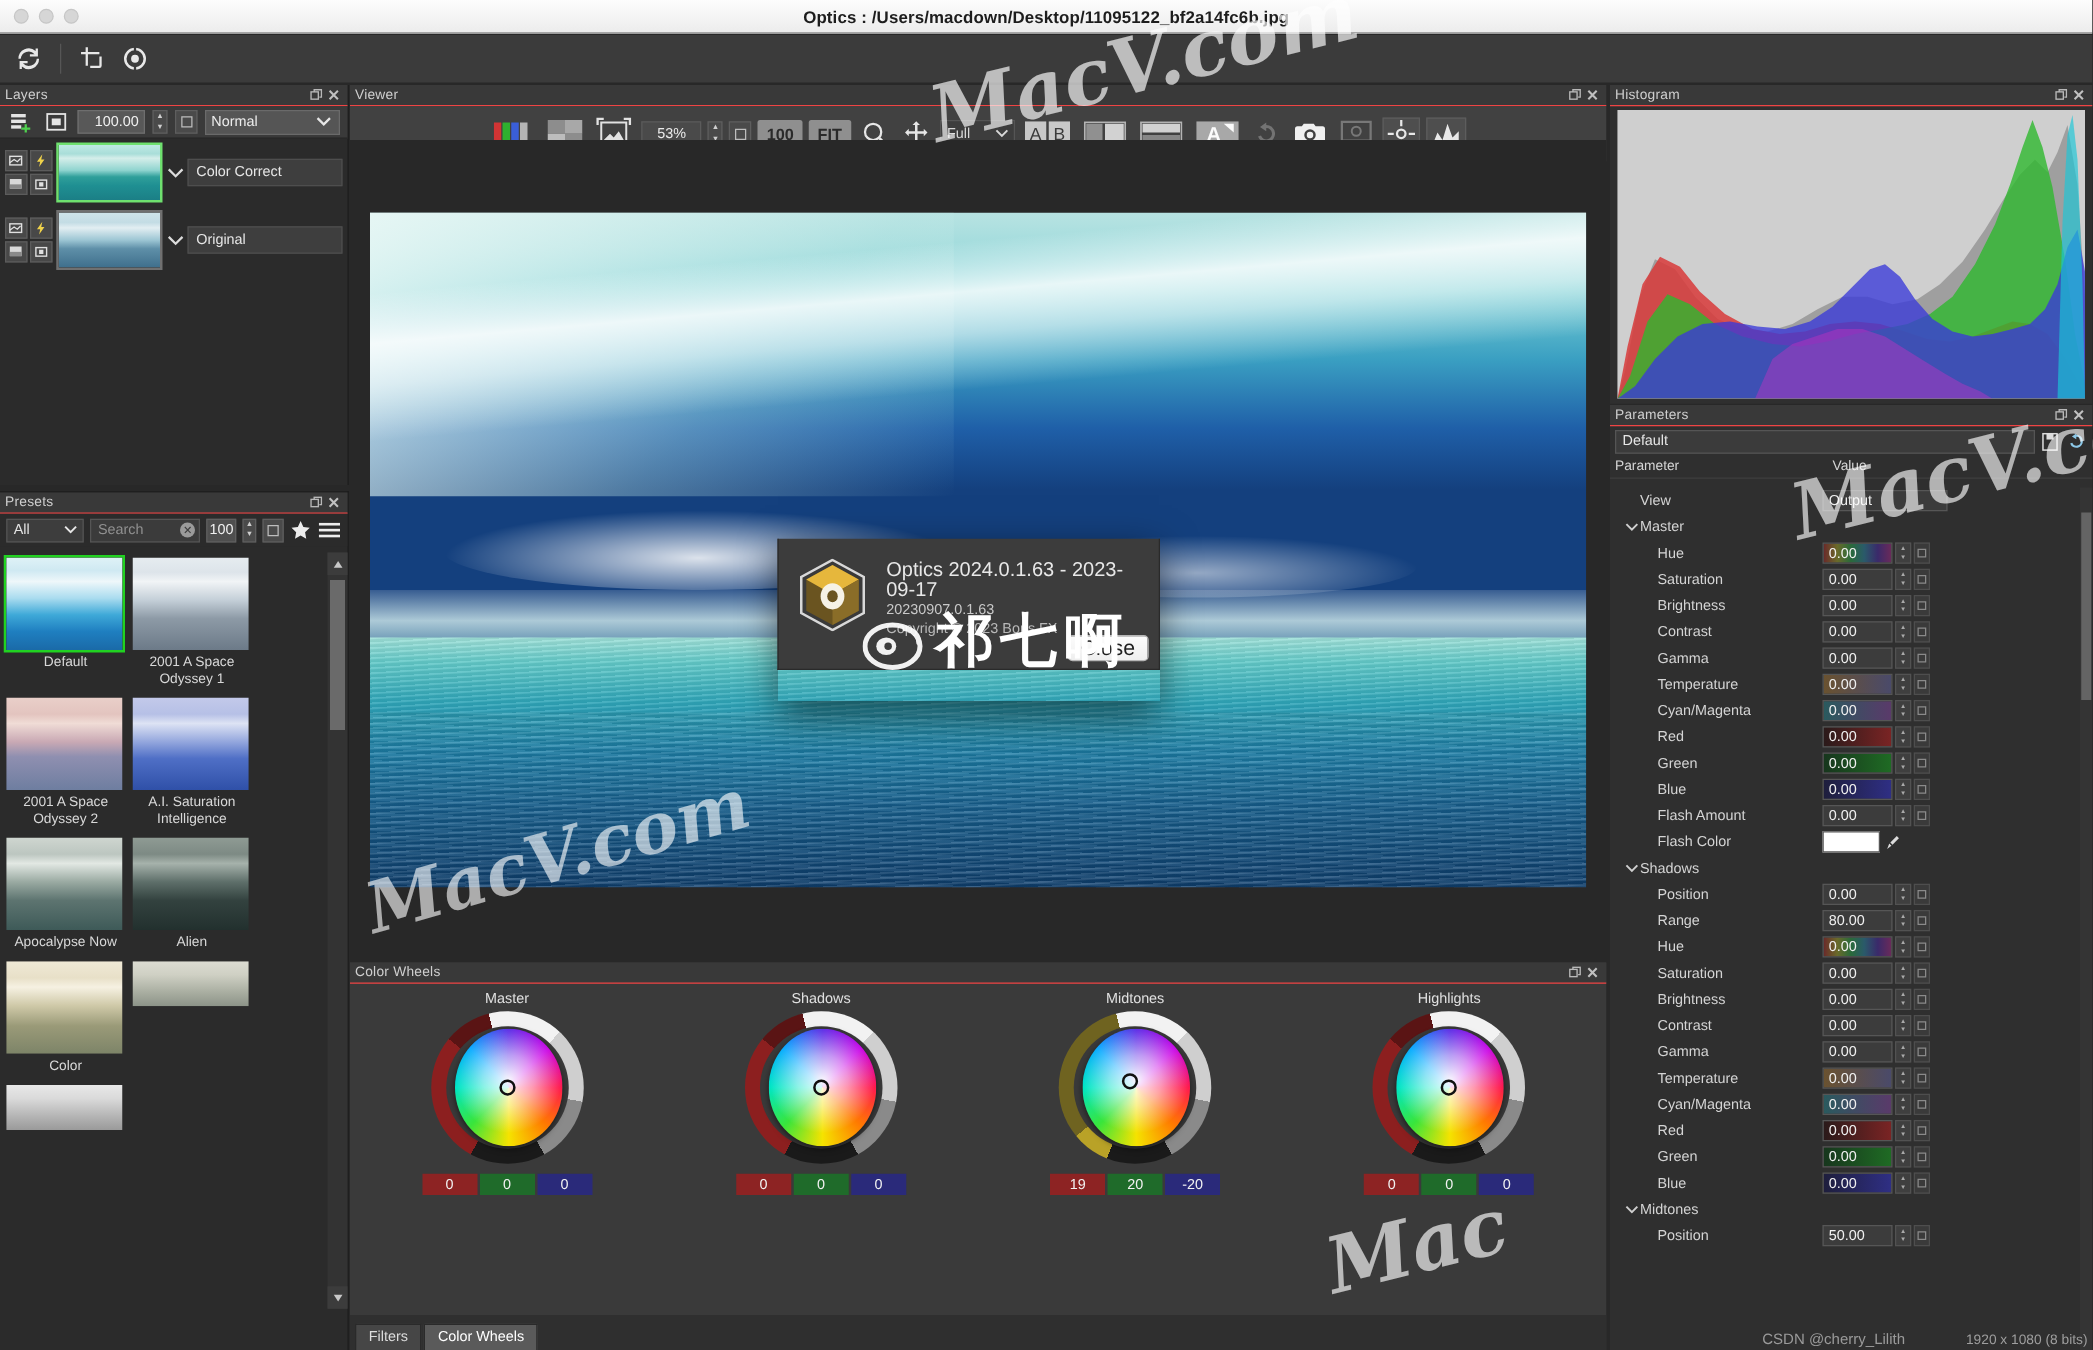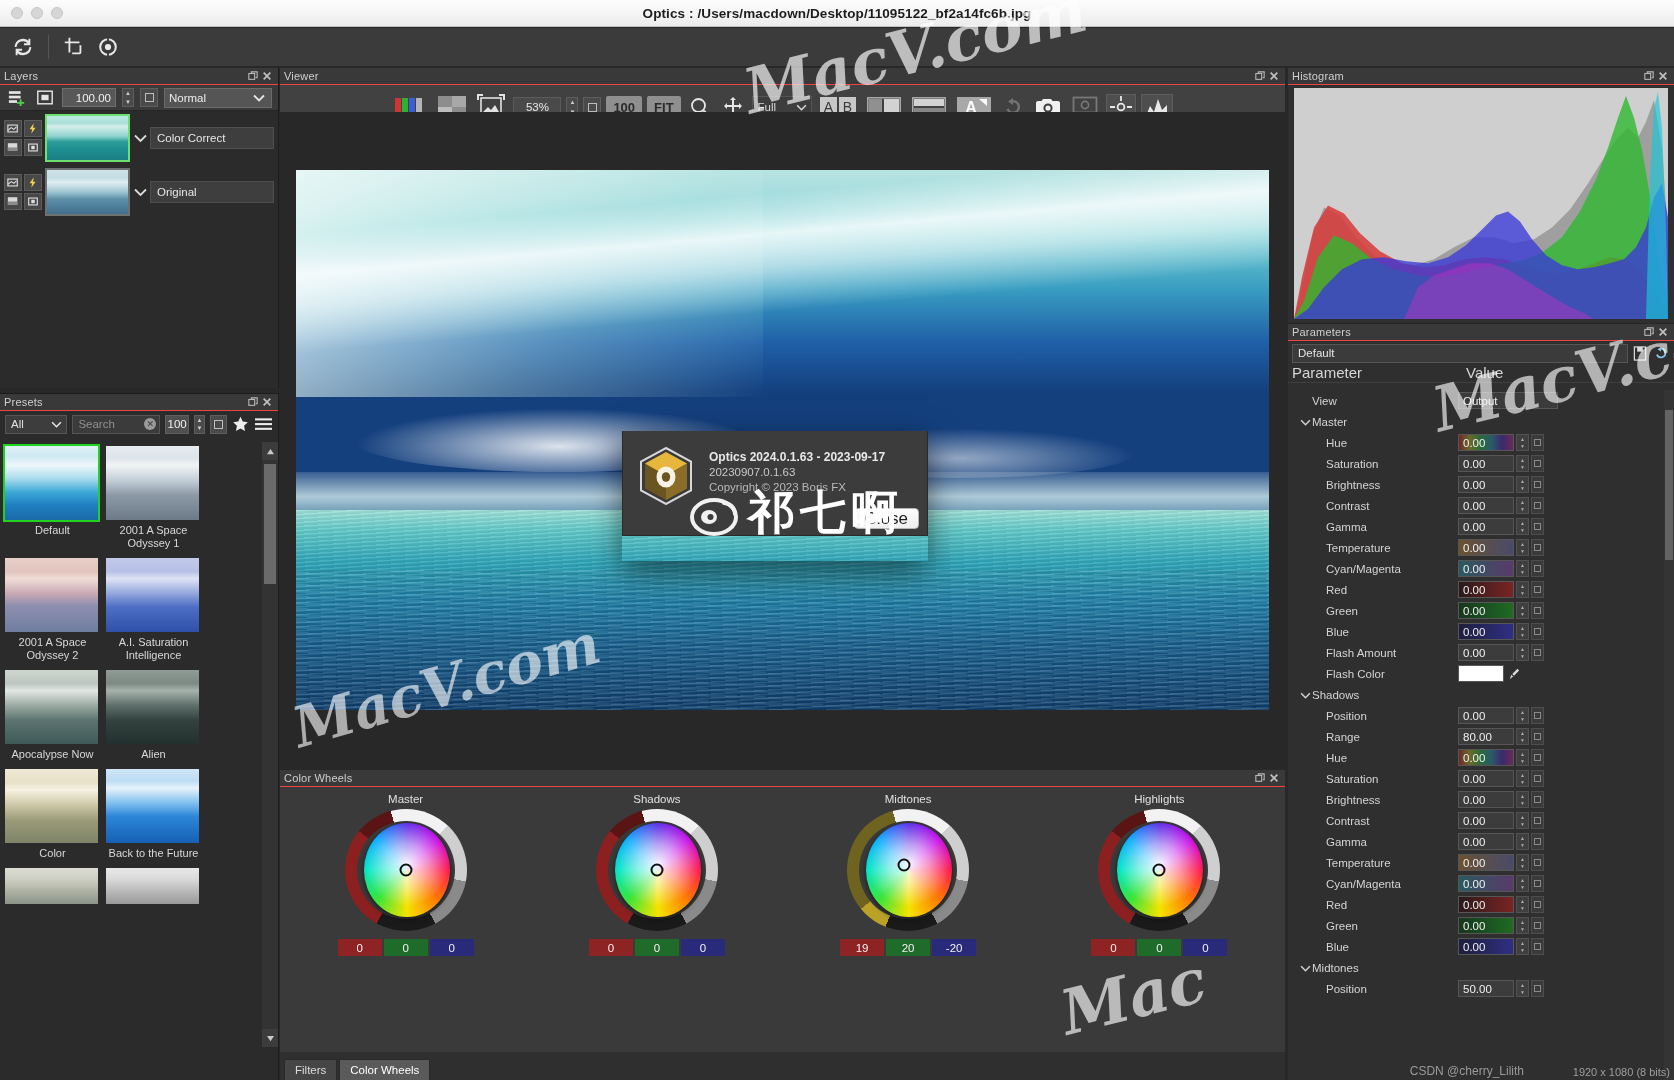--- a/index.html
+++ b/index.html
@@ -153,21 +153,21 @@
 
   
   #parameters { left: 1288px; top: 324px; width: 386px; height: 756px; background: #2f2f2f; }
   .param-preset-row { height: 22px; display:flex; align-items:center; gap:3px; padding: 2px 4px 0 4px; }
   .param-preset {
     flex:1; height:19px; background:#3b3b3b; border:1px solid #555; color:#e6e6e6;
     font-size:11.5px; display:flex; align-items:center; padding-left:5px;
   }
   .pp-ico { width:18px;height:19px;display:flex;align-items:center;justify-content:center;cursor:pointer; }
   .param-head { height: 20px; display:flex; align-items:center; border-bottom:1px solid #3f3f3f;
-                font-size:15px; color:#d6d6d6; }
+                font-size:11px; color:#d6d6d6; }
   .param-head .pc1 { width: 170px; padding-left: 4px; }
   .param-head .pc2 { flex:1; padding-left: 8px; }
   .param-list { position:absolute; left:0; top:66px; right:10px; bottom:0; overflow:hidden; }
   .prow { height: 21px; display:flex; align-items:center; font-size:11.5px; color:#d4d4d4; }
   .prow .pname { width: 170px; white-space: nowrap; overflow: hidden; }
   .prow .pval  { flex:1; display:flex; align-items:center; gap:2px; }
   .pbox { width: 56px; height: 17px; border:1px solid #565656; display:flex; align-items:center;
           padding-left:4px; color:#f0f0f0; font-size:11.5px; background:#3c3c3c; }
   .pspin { width:13px; height:17px; background:#3f3f3f; border:1px solid #525252; display:flex; flex-direction:column; }
   .pspin i { flex:1; font-size:5px; color:#aaa; display:flex; align-items:center; justify-content:center; }
@@ -443,26 +443,20 @@
         </div>
         <div class="preset-label">Alien</div>
       </div>
       <div class="preset-cell">
         <div class="preset-img">
           <div style="position:absolute;inset:0;background:linear-gradient(#efe9d6 0%,#e8e0c8 18%,#f6f1e2 28%,#cfc9a8 48%,#9a9a78 70%,#7d8468 100%);"></div>
         </div>
         <div class="preset-label">Color</div>
       </div>
       <div class="preset-cell">
-        <div class="preset-img">
-          <div style="position:absolute;inset:0;background:linear-gradient(#cfe6f7 0%,#bcdcf4 16%,#e6f2fb 26%,#7fc0ef 46%,#2d86d8 64%,#1560b4 100%);"></div>
-        </div>
-        <div class="preset-label">Back to the Future</div>
-      </div>
-      <div class="preset-cell">
         <div class="preset-img" style="height:40px;overflow:hidden">
           <div style="position:absolute;inset:0;background:linear-gradient(#dcdcd2 0%,#cfd0c4 30%,#a8ada0 70%,#8c9388 100%);"></div>
         </div>
       </div>
       <div class="preset-cell">
         <div class="preset-img" style="height:40px;overflow:hidden">
           <div style="position:absolute;inset:0;background:linear-gradient(#e8e8e8 0%,#dadada 30%,#b4b4b4 70%,#9a9a9a 100%);"></div>
         </div>
       </div>
     </div>
@@ -1143,21 +1137,21 @@
         <svg width="54" height="58" viewBox="0 0 54 58">
           <polygon points="27,1 52,14.5 52,43.5 27,57 2,43.5 2,14.5" fill="#3a3a3a" stroke="#d8d8d8" stroke-width="2"></polygon>
           <polygon points="27,5 48,16.5 48,41.5 27,53 6,41.5 6,16.5" fill="#6a5420"></polygon>
           <polygon points="27,5 48,16.5 27,28.5 6,16.5" fill="#e6b73c"></polygon>
           <polygon points="27,28.5 48,16.5 48,41.5 27,53" fill="#8a6d28"></polygon>
           <ellipse cx="27" cy="30" rx="9.5" ry="10.5" fill="#f6f2e6"></ellipse>
           <ellipse cx="27" cy="30" rx="4.2" ry="4.8" fill="#6a5420"></ellipse>
         </svg>
       </div>
       <div style="position:absolute;left:86px;top:18px;right:10px;">
-        <div style="font-size:12px;color:#e8e8e8;font-weight:700;line-height:16px;">Optics 2024.0.1.63 - 2023-09-17</div>
+        <div style="font-size:16px;color:#e8e8e8;font-weight:400;line-height:16px;">Optics 2024.0.1.63 - 2023-09-17</div>
         <div style="font-size:11.5px;color:#c8c8c8;line-height:15px;">20230907.0.1.63</div>
         <div style="font-size:11.5px;color:#b8b8b8;line-height:15px;">Copyright © 2023 Boris FX</div>
       </div>
       <div style="position:absolute;right:8px;bottom:6px;min-width:44px;height:21px;padding:0 10px;
                   background:linear-gradient(#fcfcfc,#efefef);border:1px solid #b6b6b6;border-radius:4px;
                   color:#1e1e1e;font-size:17px;display:flex;align-items:center;justify-content:center;">Close</div>
     </div>
   </div>
 
   <div class="wm" style="left:740px; top:14px; font-size:62px; transform:rotate(-14deg); opacity:.92;">MacV.com</div>

